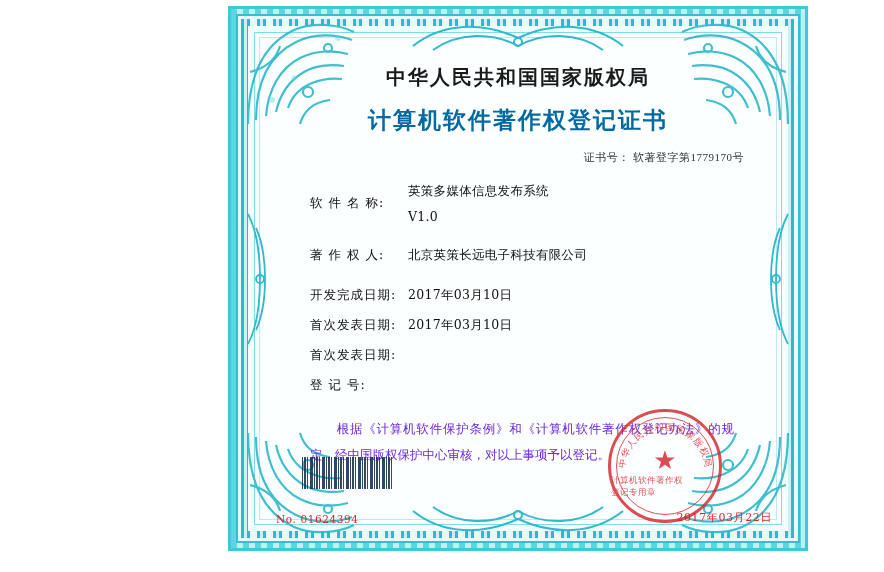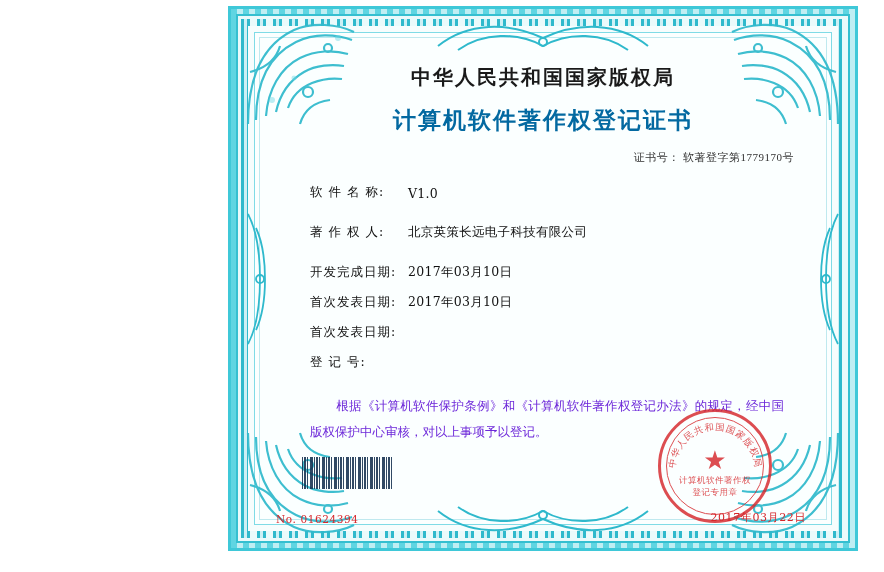--- a/index.html
+++ b/index.html
@@ -11,21 +11,21 @@
     width: 884px;
     height: 572px;
     font-family: "Liberation Serif", serif;
     overflow: hidden;
   }
 
   #certificate {
     position: absolute;
     left: 228px;
     top: 6px;
-    width: 630px;
+    width: 580px;
     height: 545px;
     background: #f3fbfb;
     box-sizing: border-box;
   }
 
   
   .border-outer {
     position: absolute;
     inset: 0;
     border: 3px solid #3fc8d8;
@@ -158,21 +158,21 @@
     flex: 0 0 98px;
     letter-spacing: 1px;
     white-space: nowrap;
   }
   .field-value {
     flex: 1;
     letter-spacing: .3px;
   }
   .field-value .second {
     display: block;
-    margin-top: 3px;
+    margin-top: 9px;
   }
   .spacer-lg { height: 10px; }
 
   .paragraph {
     margin-top: 22px;
     padding-left: 42px;
     padding-right: 34px;
     font-size: 12.5px;
     line-height: 26px;
     color: #6d28d9;
@@ -222,21 +222,21 @@
     transform: translateX(-50%);
     font-size: 26px;
     line-height: 26px;
     color: #d6272b;
   }
   .seal .seal-bottom {
     position: absolute;
     left: 0;
     right: 0;
     top: 62px;
-    text-align: center;
+    text-align: left;
     font-size: 8.5px;
     line-height: 12px;
     font-family: "DejaVu Serif", serif;
     letter-spacing: .5px;
   }
   .seal .arc-text {
     position: absolute;
     inset: 0;
   }
   .seal .arc-text svg text {
@@ -250,21 +250,21 @@
     position: absolute;
     left: 48px;
     bottom: 26px;
     font-size: 10.5px;
     color: #d6272b;
     font-family: "DejaVu Serif", serif;
     letter-spacing: .6px;
   }
   .footer-date {
     position: absolute;
-    right: 52px;
+    right: 36px;
     bottom: 26px;
     font-size: 11px;
     color: #d6272b;
     font-family: "DejaVu Serif", serif;
     letter-spacing: .6px;
   }
 </style>
 </head>
 <body>
 
@@ -367,20 +367,21 @@
 
     <div class="issuer">中华人民共和国国家版权局</div>
     <div class="doc-title">计算机软件著作权登记证书</div>
     <div class="cert-no-line">证书号：  软著登字第1779170号</div>
 
     <div class="fields">
 
       <div class="field-row">
         <div class="field-label">软 件 名 称:</div>
         <div class="field-value">
+          <span>英策多媒体信息发布系统</span>
           <span class="second">V1.0</span>
         </div>
       </div>
 
       <div class="spacer-lg"></div>
 
       <div class="field-row">
         <div class="field-label">著 作 权 人:</div>
         <div class="field-value">北京英策长远电子科技有限公司</div>
       </div>

